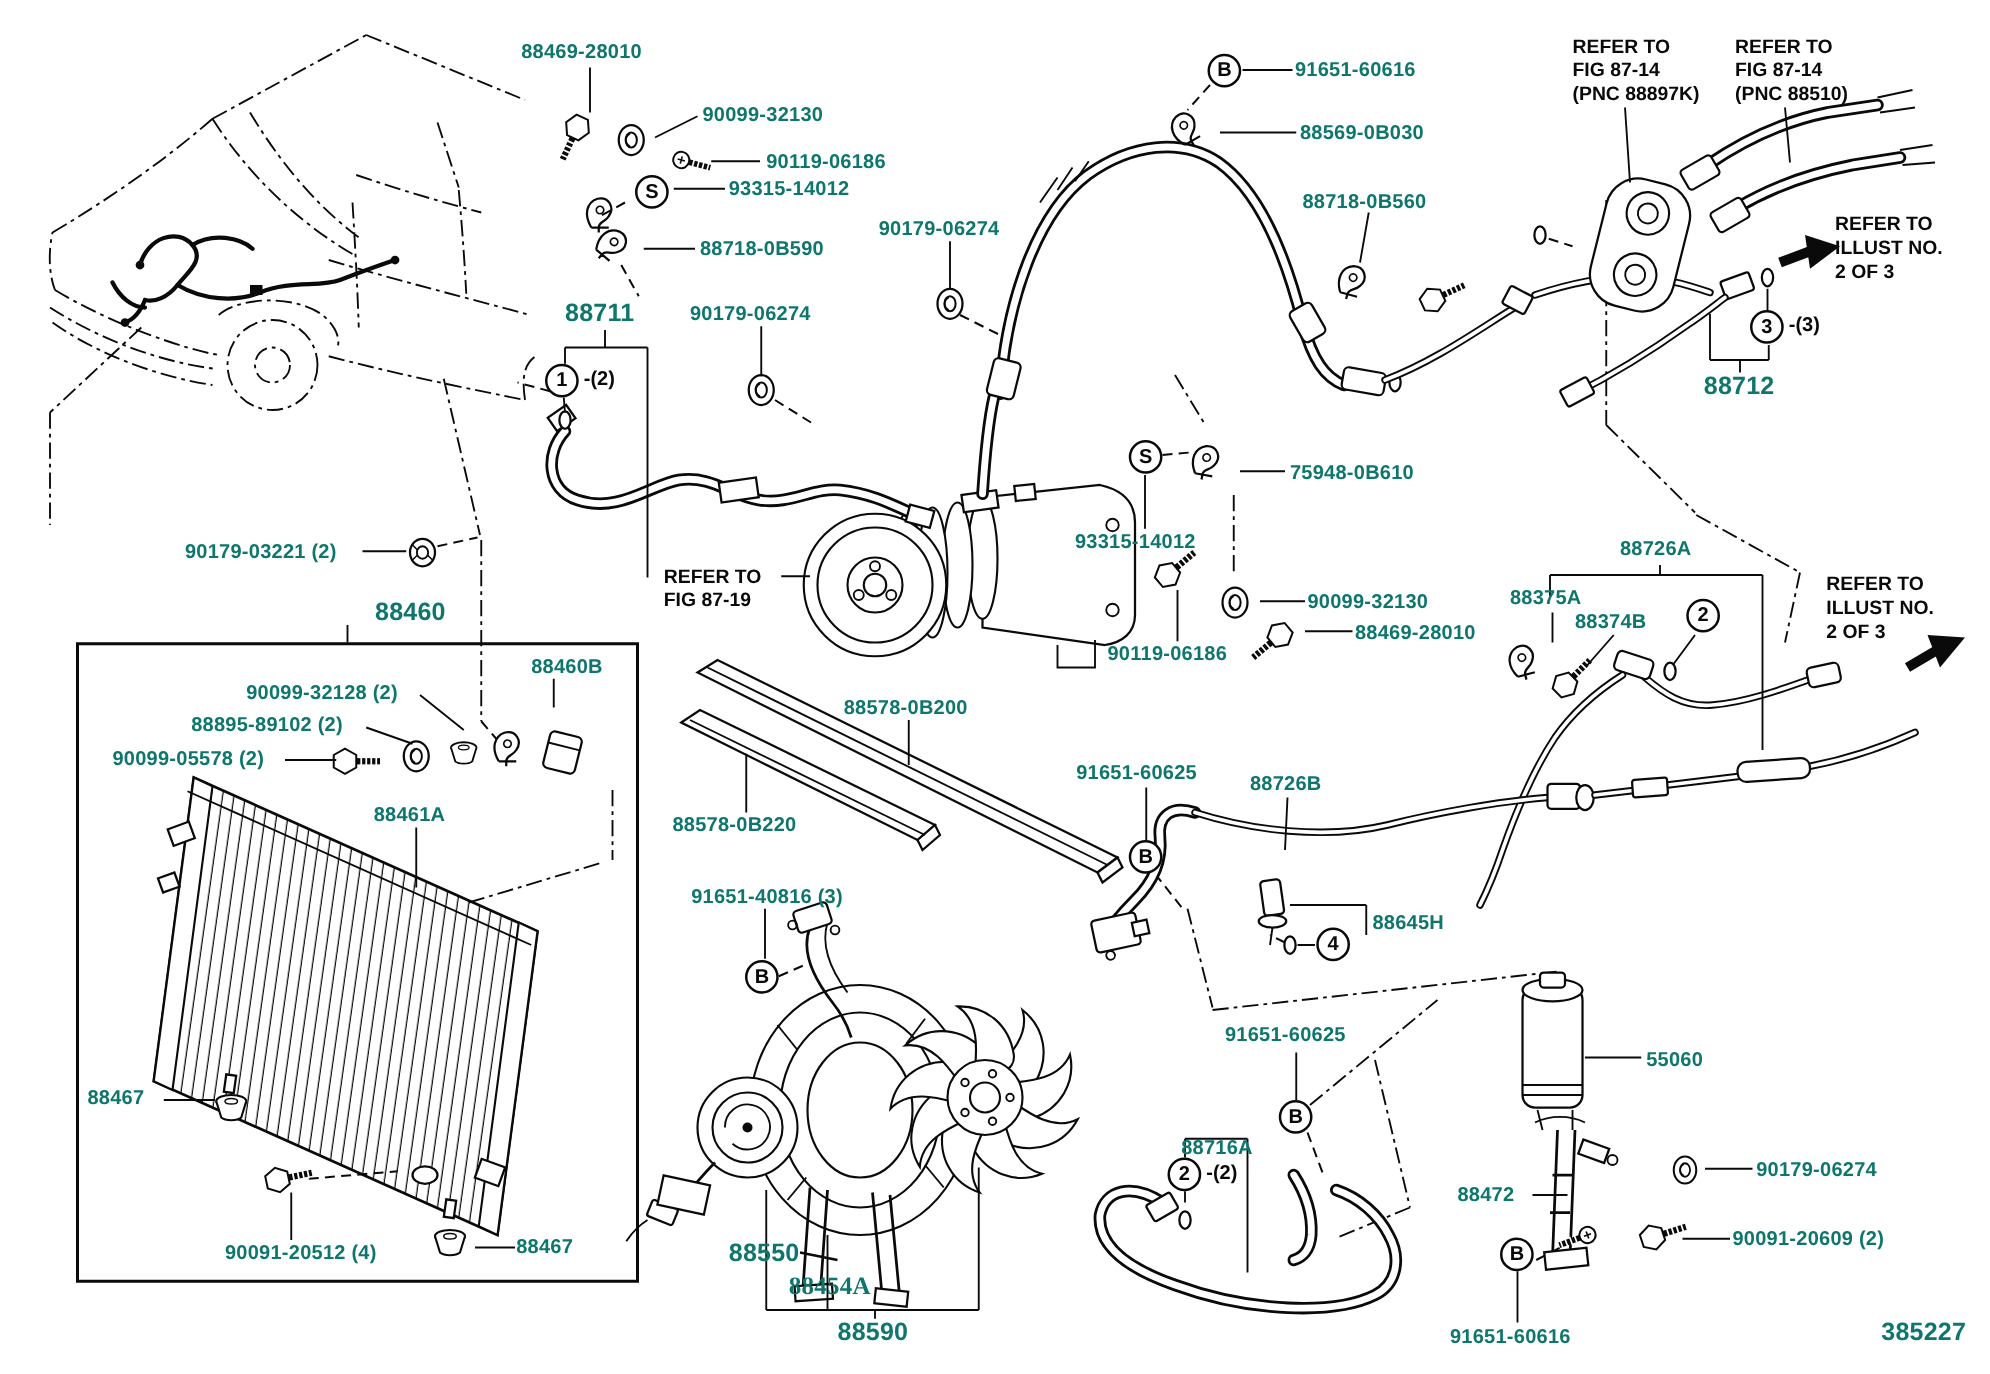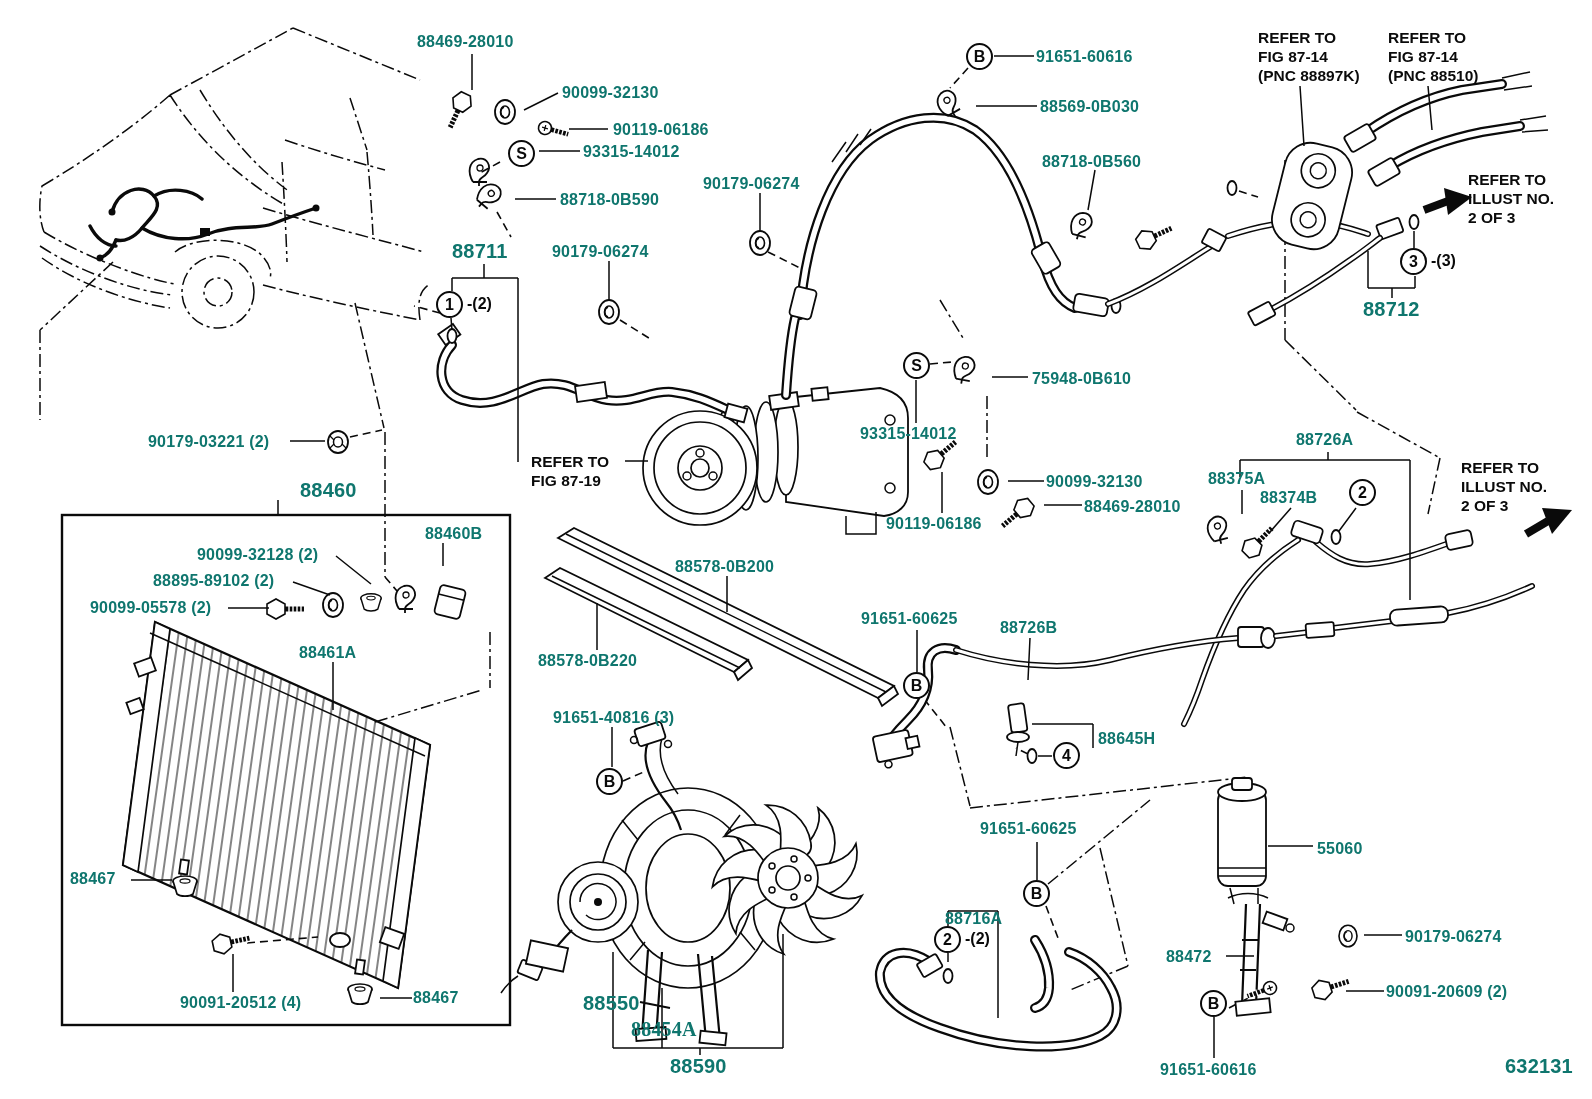--- a/index.html
+++ b/index.html
@@ -491,14 +491,14 @@
       <div class="note" style="left: 1468px; top: 170px;">REFER TO
 ILLUST NO.
 2 OF 3</div>
       <div class="note" style="left: 1461px; top: 458px;">REFER TO
 ILLUST NO.
 2 OF 3</div>
       <div class="note" style="left: 531px; top: 452px;">REFER TO
 FIG 87-19</div>
     </div>
 
-<div class="part-label l" style="left:1505px;top:1056px">632131</div>
+<div class="part-label l" style="left:1505px;top:1056px">385227</div>
 </div>
 
 </body></html>

